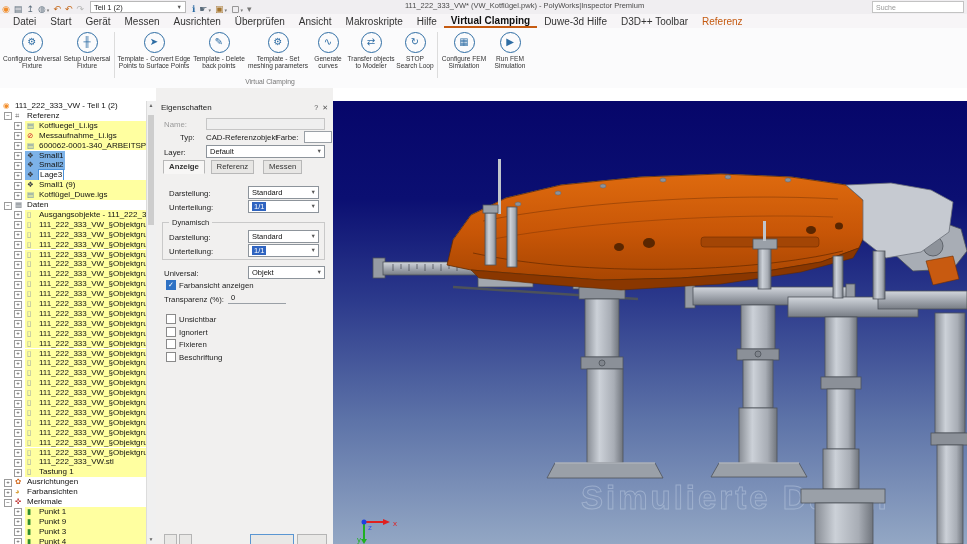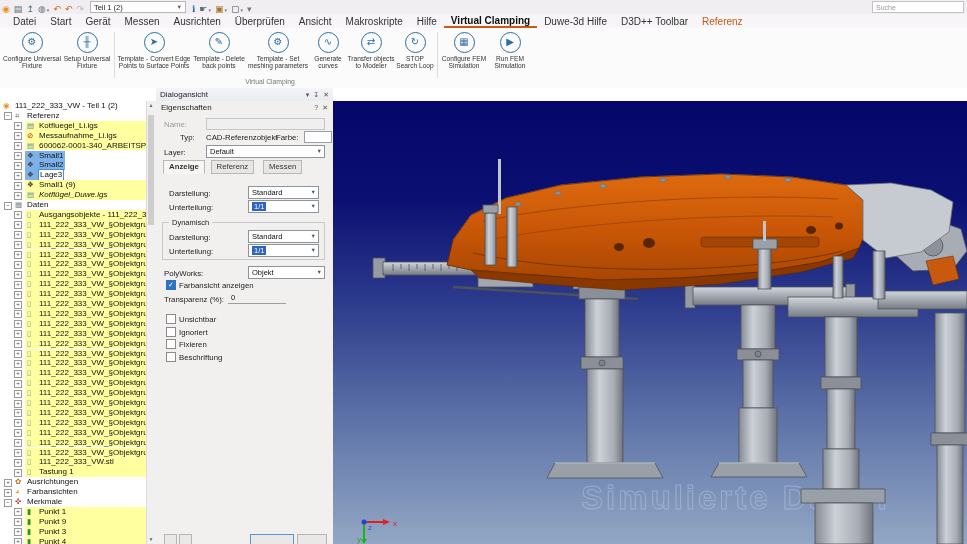--- a/index.html
+++ b/index.html
@@ -83,20 +83,21 @@
 </head>
 <body>
 
 <div id="titlebar" class="abs">
   <span id="qleft"><span class="qicon" style="color: rgb(242, 140, 40);">◉</span><span class="qicon" style="color: rgb(90, 107, 122);">▤</span><span class="qicon" style="color: rgb(90, 107, 122);">↥</span><span class="qicon" style="color: rgb(90, 107, 122);">◍<span class="car">▾</span></span><span class="qicon" style="color: rgb(197, 106, 29);">↶</span><span class="qicon" style="color: rgb(197, 106, 29);">↶</span><span class="qicon" style="color: rgb(181, 181, 181);">↷</span></span>
   <div id="partcombo">
     <span>Teil 1 (2)</span>
     <span class="car">▼</span>
   </div>
   <span id="qright"><span class="qicon" style="color: rgb(46, 109, 164);">ℹ</span><span class="qicon" style="color: rgb(90, 107, 122);">☛<span class="car">▾</span></span><span class="qicon" style="color: rgb(165, 116, 44);">▣<span class="car">▾</span></span><span class="qicon" style="color: rgb(68, 68, 68);">▢<span class="car">▾</span></span><span class="qicon" style="color: rgb(119, 119, 119);">▾</span></span>
+  <span id="wintitle">111_222_333_VW* (VW_Kotflügel.pwk) - PolyWorks|Inspector Premium</span>
   <input id="searchbox" placeholder="Suche" style="">
 </div>
 
 <div id="menubar" class="abs">
     <div class="mitem">Datei</div>
     <div class="mitem">Start</div>
     <div class="mitem">Gerät</div>
     <div class="mitem">Messen</div>
     <div class="mitem">Ausrichten</div>
     <div class="mitem">Überprüfen</div>
@@ -207,21 +208,21 @@
       <div class="trow" style="top: 79.2px;">
         <span class="thl yellow" style="left: 25px;"></span>
         <span class="texp" style="left: 14px;">+</span>
         <span class="tico" style="left: 27px; color: rgb(58, 63, 70);">❖</span>
         <span class="tlab" style="left: 39px;">Small1 (9)</span>
       </div>
       <div class="trow" style="top: 89.1px;">
         <span class="thl yellow" style="left: 25px;"></span>
         <span class="texp" style="left: 14px;">+</span>
         <span class="tico" style="left: 27px; color: rgb(91, 127, 174);">▤</span>
-        <span class="tlab" style="left: 39px; font-style: italic;">Kotflügel_Duwe.igs</span>
+        <span class="tlab" style="left: 39px;">Kotflügel_Duwe.igs</span>
       </div>
       <div class="trow" style="top: 99px;">
         <span class="texp" style="left: 4px;">−</span>
         <span class="tico" style="left: 15px; color: rgb(122, 129, 136);">▦</span>
         <span class="tlab" style="left: 27px;">Daten</span>
       </div>
       <div class="trow" style="top: 108.9px;">
         <span class="thl yellow" style="left: 25px;"></span>
         <span class="texp" style="left: 14px;">+</span>
         <span class="tico" style="left: 27px; color: rgb(138, 151, 168);">▯</span>
@@ -424,28 +425,20 @@
       </div>
     </div>
   <div id="treescroll">
     <span class="scrarrow" style="top:0">▲</span>
     <div id="treethumb"></div>
     <span class="scrarrow" style="bottom:0">▼</span>
   </div>
 </div>
 
 <div id="dialogpanel" class="abs panel">
-  <div class="phead">
-    <span class="ptitle">Dialogansicht</span>
-    <span class="picos">
-      <span class="pico">▾</span>
-      <span class="pico">↧</span>
-      <span class="pico">✕</span>
-    </span>
-  </div>
   <div id="propshead">
     <span class="ptitle">Eigenschaften</span>
     <span class="picos">
       <span class="pico">?</span>
       <span class="pico">✕</span>
     </span>
   </div>
 
   <span class="dlabel dis" style="left:8px;top:32px">Name:</span>
   <span class="dinput dis" style="left:50px;top:30px;right:8px"></span>
@@ -481,21 +474,21 @@
   <span class="dsel" style="left:92px;top:142px;right:14px">
     <span>Standard</span>
     <span class="car">▼</span>
   </span>
   <span class="dlabel" style="left:13px;top:159px">Unterteilung:</span>
   <span class="dsel" style="left:92px;top:156px;right:14px">
     <span class="selval">1/1</span>
     <span class="car">▼</span>
   </span>
 
-  <span class="dlabel" style="left:8px;top:181px">PolyWorks:</span>
+  <span class="dlabel" style="left:8px;top:181px">Universal:</span>
   <span class="dsel" style="left:92px;top:178px;right:8px">
     <span>Objekt</span>
     <span class="car">▼</span>
   </span>
 
   <span class="chk on" style="left:10px;top:192px">✓</span>
   <span class="dlabel" style="left:23px;top:193px">Farbansicht anzeigen</span>
 
   <span class="dlabel" style="left:8px;top:207px">Transparenz (%):</span>
   <span class="dinput" style="left:72px;top:205px;width:52px;border-width:0 0 1px 0;background:transparent">0</span>

